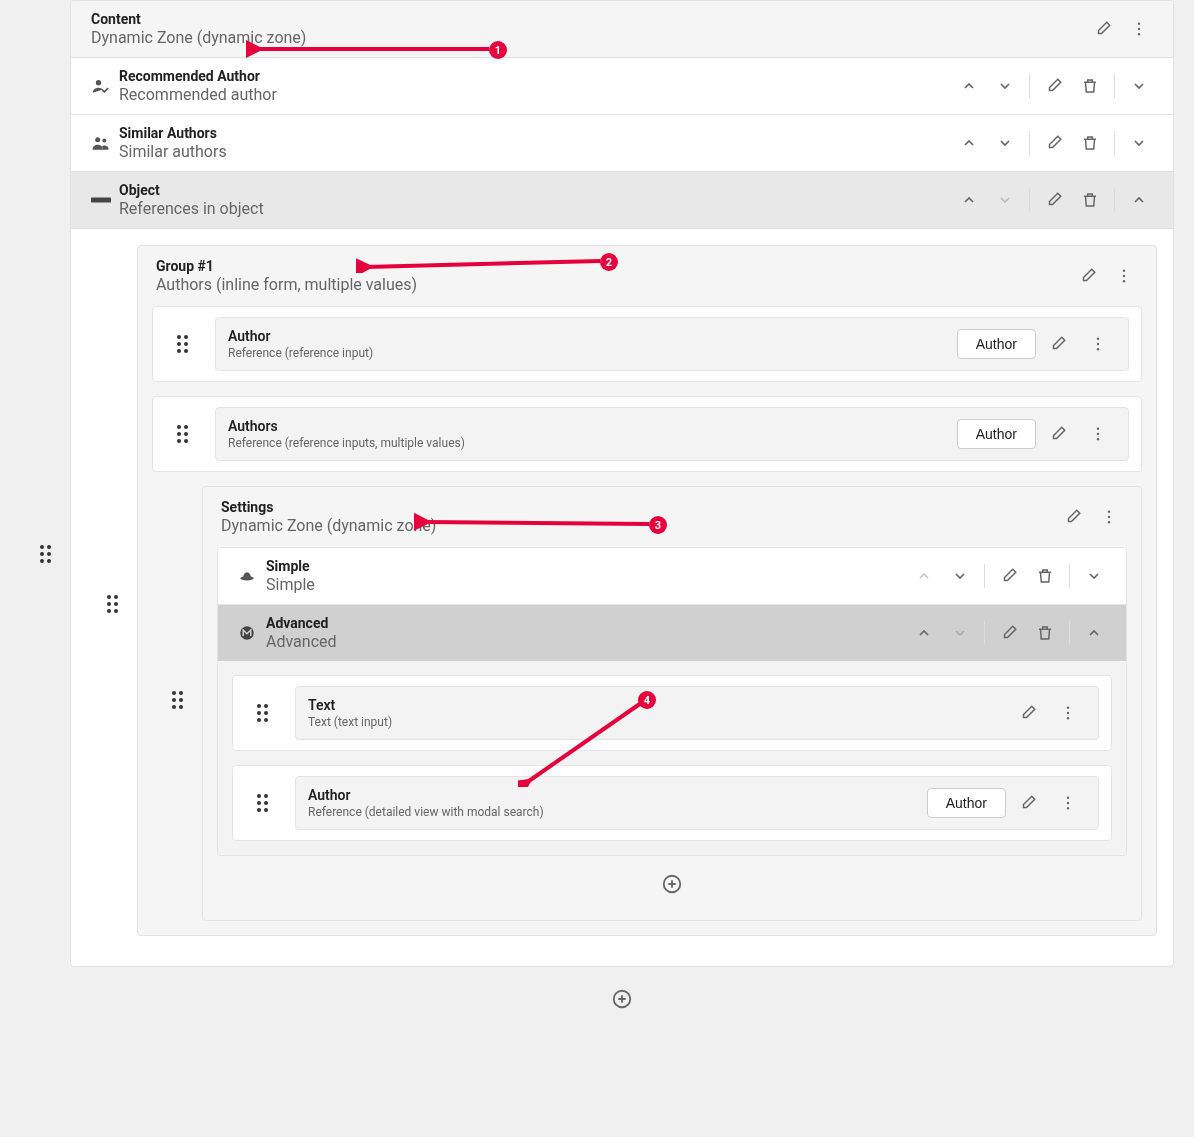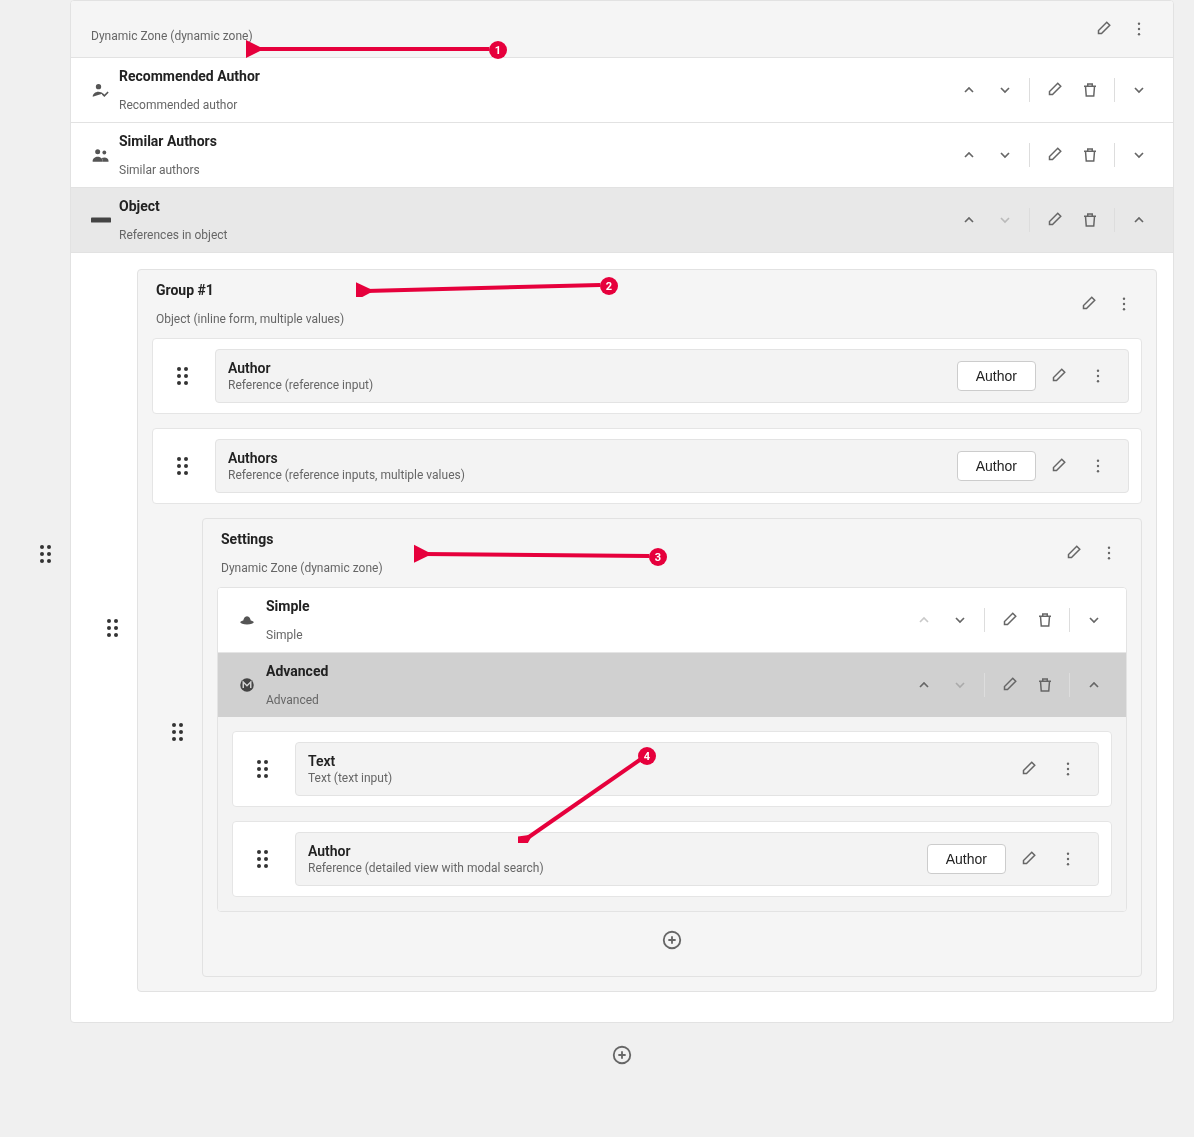--- a/index.html
+++ b/index.html
@@ -22,21 +22,21 @@
     display: flex;
     align-items: center;
     padding: 10px 16px;
     background: #f5f5f5;
     border-bottom: 1px solid #e2e2e2;
   }
   .panel-header.white { background: #fff; }
   .panel-header.grey-strong { background: #e8e8e8; }
   .head-text { flex: 1; min-width: 0; padding-left: 4px; }
   .head-title { font-weight: 700; font-size: 14px; }
-  .head-sub { font-size: 12px; color: #666; margin-top: 14px; }
+  .head-sub { font-size: 16px; color: #666; margin-top: 1px; }
   .head-icon { width: 28px; display: flex; justify-content: center; color: #555; }
   .head-actions { display: flex; align-items: center; gap: 0; }
   .icon-btn {
     width: 36px; height: 36px;
     display: flex; align-items: center; justify-content: center;
     color: #666; cursor: pointer; border-radius: 4px;
     background: transparent; border: none;
   }
   .icon-btn.disabled { opacity: 0.35; cursor: default; }
   .vsep { width: 1px; height: 24px; background: #ddd; margin: 0 6px; }
@@ -153,20 +153,21 @@
         <defs>
             <marker id="ah1" markerWidth="10" markerHeight="10" refX="2" refY="5" orient="auto">
               <path d="M10 0 L0 5 L10 10 Z" fill="#e6003c"></path>
             </marker>
           </defs>
         <line x1="243" y1="14" x2="10" y2="14" stroke="#e6003c" stroke-width="4" marker-end="url(#ah1)"></line>
       </svg>
 
       <div class="panel-header">
         <div class="head-text">
+          <div class="head-title">Content</div>
           <div class="head-sub">Dynamic Zone (dynamic zone)</div>
         </div>
         <div class="head-actions">
           <button class="icon-btn">
             <svg width="18" height="18" viewBox="0 0 24 24" fill="none" stroke="currentColor" stroke-width="2">
                 <path d="M17 3l4 4-11 11H6v-4L17 3z"></path>
               </svg>
           </button>
           <button class="icon-btn">
             <svg width="18" height="18" viewBox="0 0 24 24" fill="currentColor">
@@ -328,21 +329,21 @@
                 <span></span>
                 <span></span>
               </div>
           </div>
           <div class="attr-body">
 
             <div class="nested-box">
               <div class="inner-header">
                 <div class="head-text">
                   <div class="head-title">Group #1</div>
-                  <div class="head-sub">Object (inline form, multiple values)</div>
+                  <div class="head-sub">Authors (inline form, multiple values)</div>
                 </div>
                 <div class="head-actions">
                   <button class="icon-btn">
                       <svg width="18" height="18" viewBox="0 0 24 24" fill="none" stroke="currentColor" stroke-width="2">
                         <path d="M17 3l4 4-11 11H6v-4L17 3z"></path>
                       </svg>
                     </button>
                   <button class="icon-btn">
                       <svg width="18" height="18" viewBox="0 0 24 24" fill="currentColor">
                         <circle cx="12" cy="5" r="1.6"></circle>

